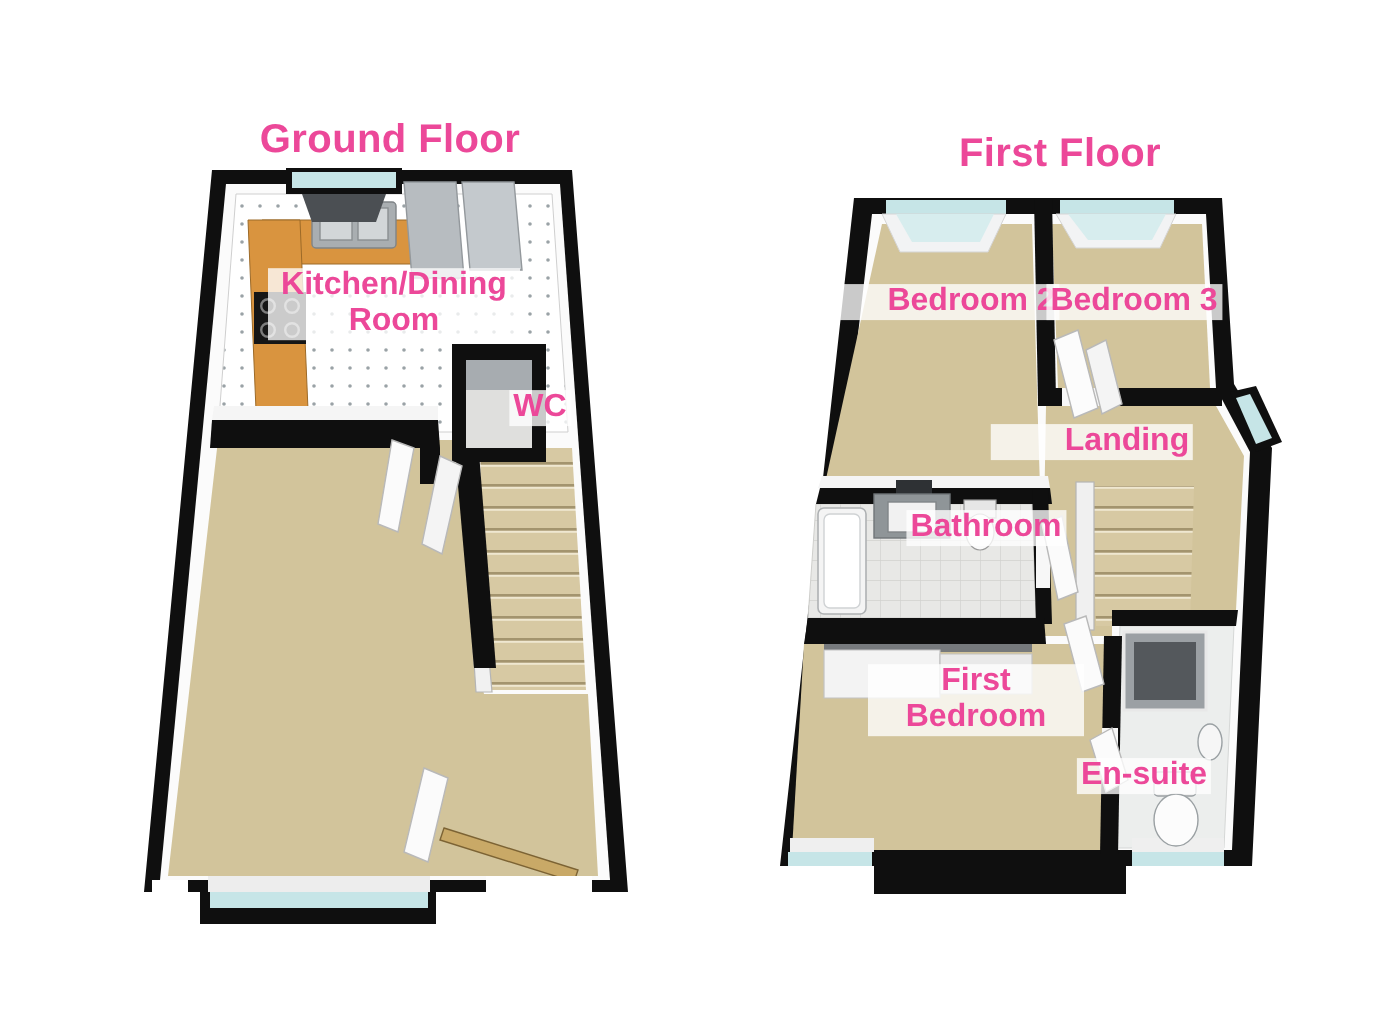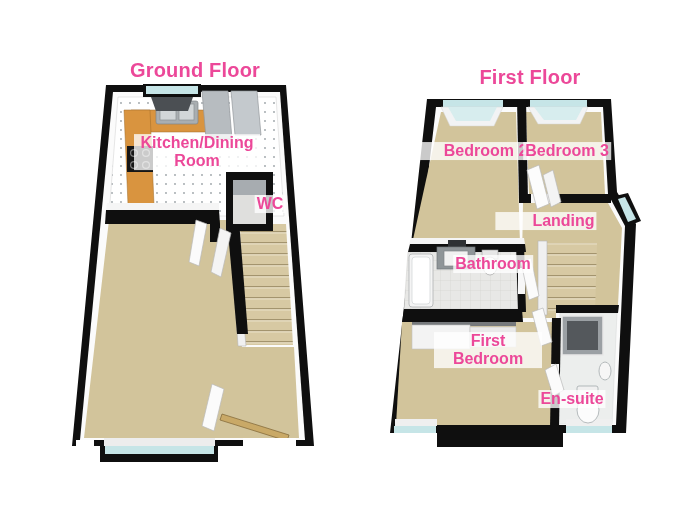--- a/index.html
+++ b/index.html
@@ -188,14 +188,14 @@
 <div class="lbl title" style="left:195px;top:70px;">Ground Floor</div>
 <div class="lbl wrap" style="left:197px;top:152px;width:122px;">Kitchen/Dining Room</div>
 <div class="lbl" style="left:270px;top:204px;">WC</div>
 
 <div class="lbl title" style="left:513px;top:77px;margin-left:17px;">First Floor</div>
 <div class="lbl" style="left:466px;top:151px;padding-left:41px;">Bedroom 2</div>
 <div class="lbl" style="left:546px;top:151px;margin-left:21px;">Bedroom 3</div>
 <div class="lbl" style="left:546px;top:221px;padding-left:37px;">Landing</div>
 <div class="lbl" style="left:493px;top:264px;">Bathroom</div>
 <div class="lbl wrap" style="left:488px;top:350px;width:104px;">First Bedroom</div>
-<div class="lbl" style="left:572px;top:399px;">En-suite</div>
+<div class="lbl" style="left:572px;top:388px;">En-suite</div>
 </div>
 
 </body></html>

